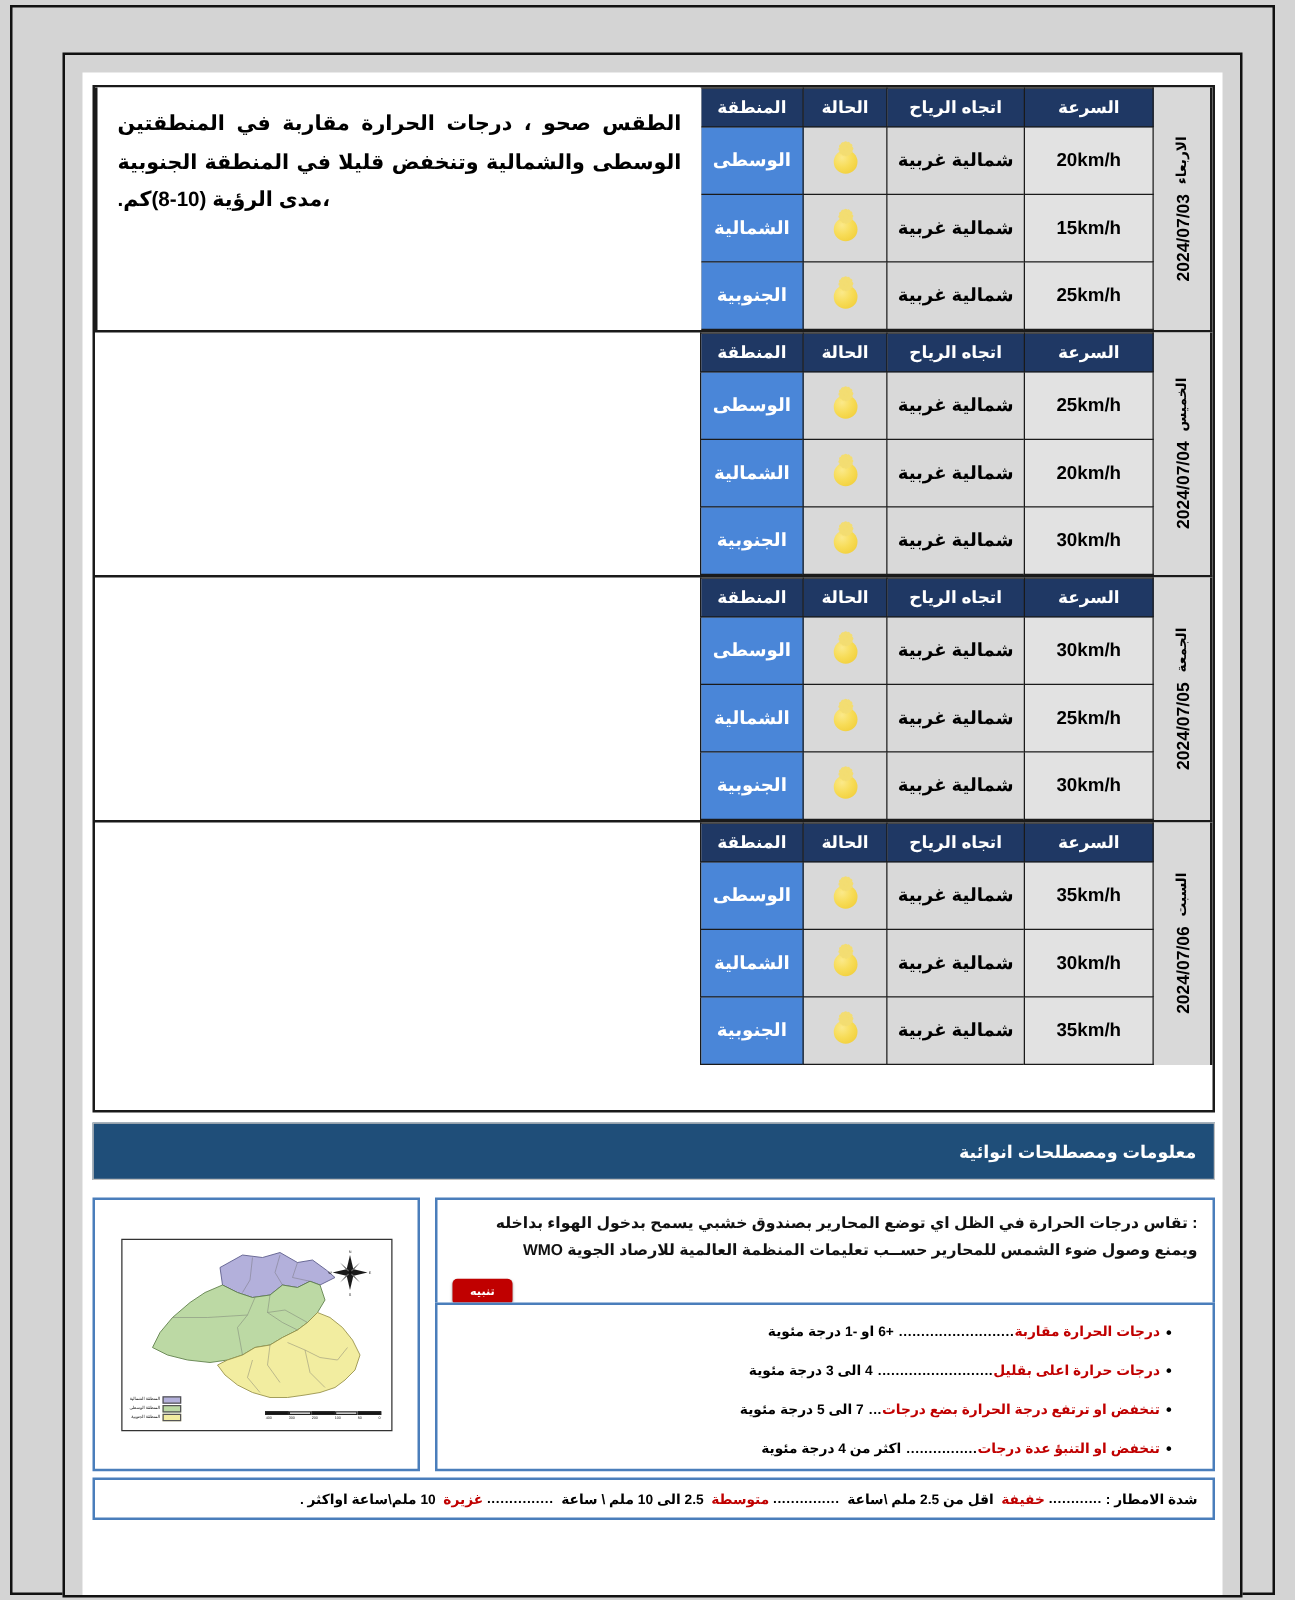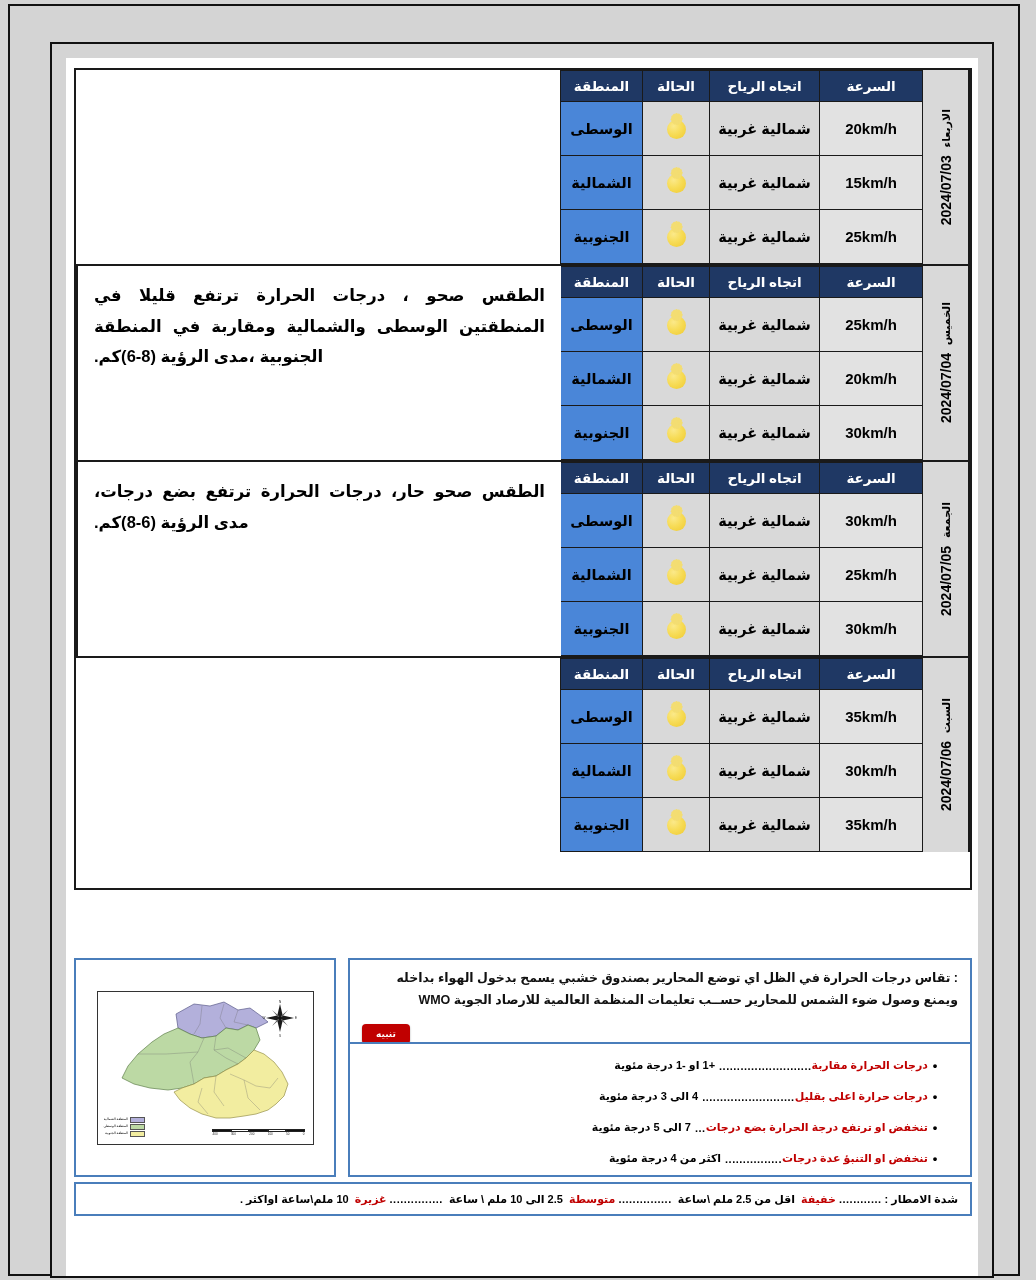--- a/index.html
+++ b/index.html
@@ -57,21 +57,21 @@
     height:30px;border:1px solid #1a1a1a;padding:0;text-align:center;
   }
   .wx-table td{
     border:1px solid #1a1a1a;text-align:center;padding:0;height:53px;
     background:#d9d9d9;font-size:14.5px;font-weight:bold;color:#000;
   }
   .col-region{width:82px;}
   .col-state{width:67px;}
   .col-winddir{width:110px;}
   .col-speed{width:103px;}
-  td.region-cell{background:#4a86d8;color:#000000;margin-top:30px;}
+  td.region-cell{background:#4a86d8;color:#ffffff;margin-top:30px;}
   td.speed-cell{font-family:"Liberation Sans",sans-serif;font-size:15px;background:#e2e2e2;}
   td.dir-cell{background:#d9d9d9;}
   td.state-cell{background:#d9d9d9;}
   .desc-cell{
     flex:1 1 auto;
     border-left:2px solid #1a1a1a;
     box-sizing:border-box;background:#fff;
     padding:14px 16px 0 16px;
   }
   .desc-text{
@@ -202,20 +202,23 @@
                   </tr>
                   <tr>
                     <td class="speed-cell">25km/h</td>
                     <td class="dir-cell">شمالية غربية</td>
                     <td class="state-cell"><span class="sun"><span class="core"></span><i style="transform:rotate(0deg) translateY(-15px)"></i><i style="transform:rotate(30deg) translateY(-15px)"></i><i style="transform:rotate(60deg) translateY(-15px)"></i><i style="transform:rotate(90deg) translateY(-15px)"></i><i style="transform:rotate(120deg) translateY(-15px)"></i><i style="transform:rotate(150deg) translateY(-15px)"></i><i style="transform:rotate(180deg) translateY(-15px)"></i><i style="transform:rotate(210deg) translateY(-15px)"></i><i style="transform:rotate(240deg) translateY(-15px)"></i><i style="transform:rotate(270deg) translateY(-15px)"></i><i style="transform:rotate(300deg) translateY(-15px)"></i><i style="transform:rotate(330deg) translateY(-15px)"></i></span></td>
                     <td class="region-cell">الجنوبية</td>
                   </tr>
                 </tbody>
               </table>
             </div>
+            <div class="desc-cell">
+              <div class="desc-text">الطقس صحو ، درجات الحرارة مقاربة في المنطقتين الوسطى والشمالية وتنخفض قليلا في المنطقة الجنوبية ،مدى الرؤية (10-8)كم.</div>
+            </div>
           </div>
           <div class="day-block">
             <div class="date-cell">
               <span class="date-vert"><span class="dayname">الخميس</span>&nbsp; 2024/07/04</span>
             </div>
             <div class="grid-cell">
               <table class="wx-table">
                 <colgroup>
                   <col class="col-speed">
                   <col class="col-winddir">
@@ -245,23 +248,20 @@
                   </tr>
                   <tr>
                     <td class="speed-cell">30km/h</td>
                     <td class="dir-cell">شمالية غربية</td>
                     <td class="state-cell"><span class="sun"><span class="core"></span><i style="transform:rotate(0deg) translateY(-15px)"></i><i style="transform:rotate(30deg) translateY(-15px)"></i><i style="transform:rotate(60deg) translateY(-15px)"></i><i style="transform:rotate(90deg) translateY(-15px)"></i><i style="transform:rotate(120deg) translateY(-15px)"></i><i style="transform:rotate(150deg) translateY(-15px)"></i><i style="transform:rotate(180deg) translateY(-15px)"></i><i style="transform:rotate(210deg) translateY(-15px)"></i><i style="transform:rotate(240deg) translateY(-15px)"></i><i style="transform:rotate(270deg) translateY(-15px)"></i><i style="transform:rotate(300deg) translateY(-15px)"></i><i style="transform:rotate(330deg) translateY(-15px)"></i></span></td>
                     <td class="region-cell">الجنوبية</td>
                   </tr>
                 </tbody>
               </table>
             </div>
-            <div class="desc-cell">
-              <div class="desc-text">الطقس صحو ، درجات الحرارة ترتفع قليلا في المنطقتين الوسطى والشمالية ومقاربة في المنطقة الجنوبية ،مدى الرؤية (8-6)كم.</div>
-            </div>
           </div>
           <div class="day-block">
             <div class="date-cell">
               <span class="date-vert"><span class="dayname">الجمعة</span>&nbsp; 2024/07/05</span>
             </div>
             <div class="grid-cell">
               <table class="wx-table">
                 <colgroup>
                   <col class="col-speed">
                   <col class="col-winddir">
@@ -291,23 +291,20 @@
                   </tr>
                   <tr>
                     <td class="speed-cell">30km/h</td>
                     <td class="dir-cell">شمالية غربية</td>
                     <td class="state-cell"><span class="sun"><span class="core"></span><i style="transform:rotate(0deg) translateY(-15px)"></i><i style="transform:rotate(30deg) translateY(-15px)"></i><i style="transform:rotate(60deg) translateY(-15px)"></i><i style="transform:rotate(90deg) translateY(-15px)"></i><i style="transform:rotate(120deg) translateY(-15px)"></i><i style="transform:rotate(150deg) translateY(-15px)"></i><i style="transform:rotate(180deg) translateY(-15px)"></i><i style="transform:rotate(210deg) translateY(-15px)"></i><i style="transform:rotate(240deg) translateY(-15px)"></i><i style="transform:rotate(270deg) translateY(-15px)"></i><i style="transform:rotate(300deg) translateY(-15px)"></i><i style="transform:rotate(330deg) translateY(-15px)"></i></span></td>
                     <td class="region-cell">الجنوبية</td>
                   </tr>
                 </tbody>
               </table>
             </div>
-            <div class="desc-cell">
-              <div class="desc-text">الطقس صحو حار، درجات الحرارة ترتفع بضع درجات، مدى الرؤية (6-8)كم.</div>
-            </div>
           </div>
           <div class="day-block">
             <div class="date-cell">
               <span class="date-vert"><span class="dayname">السبت</span>&nbsp; 2024/07/06</span>
             </div>
             <div class="grid-cell">
               <table class="wx-table">
                 <colgroup>
                   <col class="col-speed">
                   <col class="col-winddir">
@@ -340,20 +337,23 @@
                     <td class="dir-cell">شمالية غربية</td>
                     <td class="state-cell"><span class="sun"><span class="core"></span><i style="transform:rotate(0deg) translateY(-15px)"></i><i style="transform:rotate(30deg) translateY(-15px)"></i><i style="transform:rotate(60deg) translateY(-15px)"></i><i style="transform:rotate(90deg) translateY(-15px)"></i><i style="transform:rotate(120deg) translateY(-15px)"></i><i style="transform:rotate(150deg) translateY(-15px)"></i><i style="transform:rotate(180deg) translateY(-15px)"></i><i style="transform:rotate(210deg) translateY(-15px)"></i><i style="transform:rotate(240deg) translateY(-15px)"></i><i style="transform:rotate(270deg) translateY(-15px)"></i><i style="transform:rotate(300deg) translateY(-15px)"></i><i style="transform:rotate(330deg) translateY(-15px)"></i></span></td>
                     <td class="region-cell">الجنوبية</td>
                   </tr>
                 </tbody>
               </table>
             </div>
           </div>
         </div>
 
+  <div class="banner">
+    <span class="banner-title">معلومات ومصطلحات انوائية</span>
+  </div>
 
   <div class="map-panel">
     <div class="map-frame">
       <svg viewBox="0 0 215 152" width="215" height="152">
 
         <path d="M78 22 L96 12 L112 14 L126 10 L140 18 L152 16 L163 24 L170 30 L158 36 L150 33 L140 38 L128 36 L118 44 L104 46 L92 42 L80 36 Z" fill="#b3b0db" stroke="#5b5b8a" stroke-width="0.7"></path>
 
         <path d="M80 36 L92 42 L104 46 L118 44 L128 36 L140 38 L150 33 L158 36 L162 48 L156 58 L148 66 L140 72 L128 78 L118 84 L106 86 L96 92
                  L84 96 L70 98 L52 96 L36 92 L24 86 L30 74 L40 62 L54 50 L66 42 Z" fill="#bcd9a4" stroke="#5f7f4a" stroke-width="0.7"></path>
 
@@ -429,21 +429,21 @@
   <div class="notice-panel">
     <div class="notice-text">: تقاس درجات الحرارة في الظل اي توضع المحارير بصندوق خشبي يسمح بدخول الهواء بداخله ويمنع وصول ضوء الشمس للمحارير حســب تعليمات المنظمة العالمية للارصاد الجوية WMO</div>
     <div class="notice-badge">تنبيه</div>
   </div>
 
   <div class="bullet-panel" id="bullets">
           <div class="bullet-row">
             <span class="bullet-dot">•</span>
             <span class="bullet-term">درجات الحرارة مقاربة</span>
             <span class="bullet-dots">..........................</span>
-            <span class="bullet-val">+1  او -1 درجة مئوية</span>
+            <span class="bullet-val">+6  او -1 درجة مئوية</span>
           </div>
           <div class="bullet-row">
             <span class="bullet-dot">•</span>
             <span class="bullet-term">درجات حرارة اعلى بقليل</span>
             <span class="bullet-dots">..........................</span>
             <span class="bullet-val">4  الى  3 درجة مئوية</span>
           </div>
           <div class="bullet-row">
             <span class="bullet-dot">•</span>
             <span class="bullet-term">تنخفض او ترتفع درجة الحرارة بضع درجات</span>

